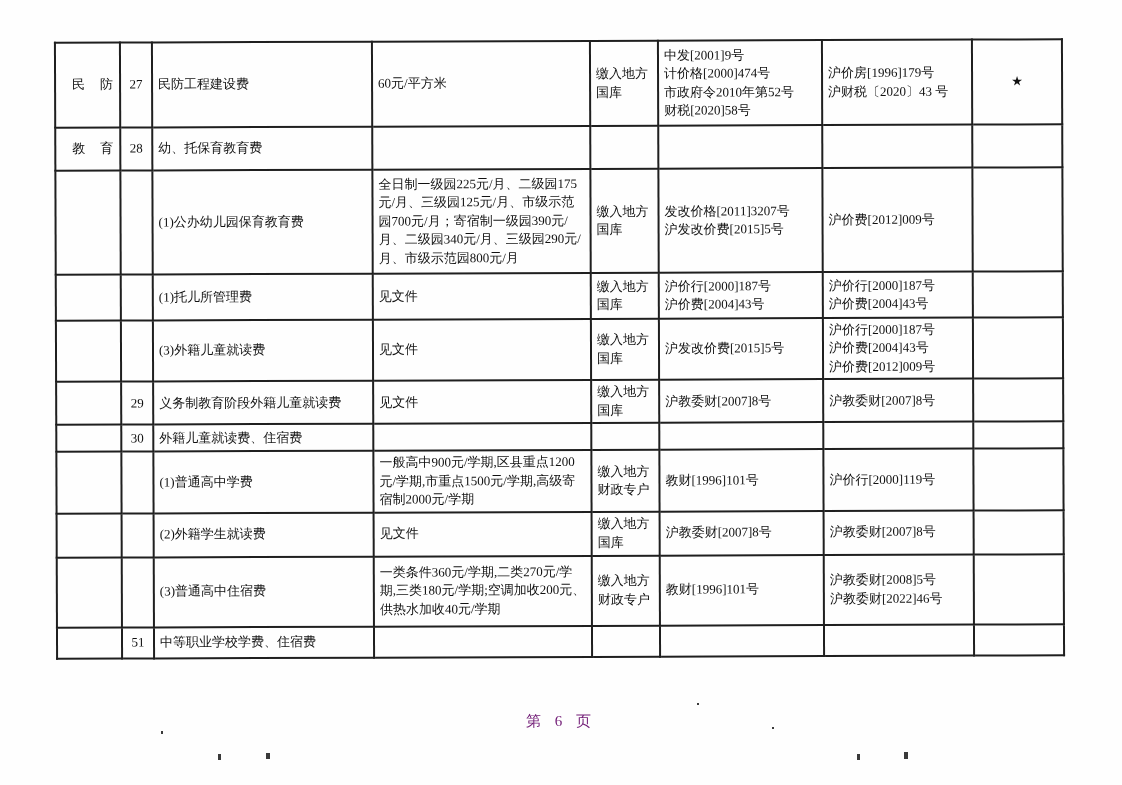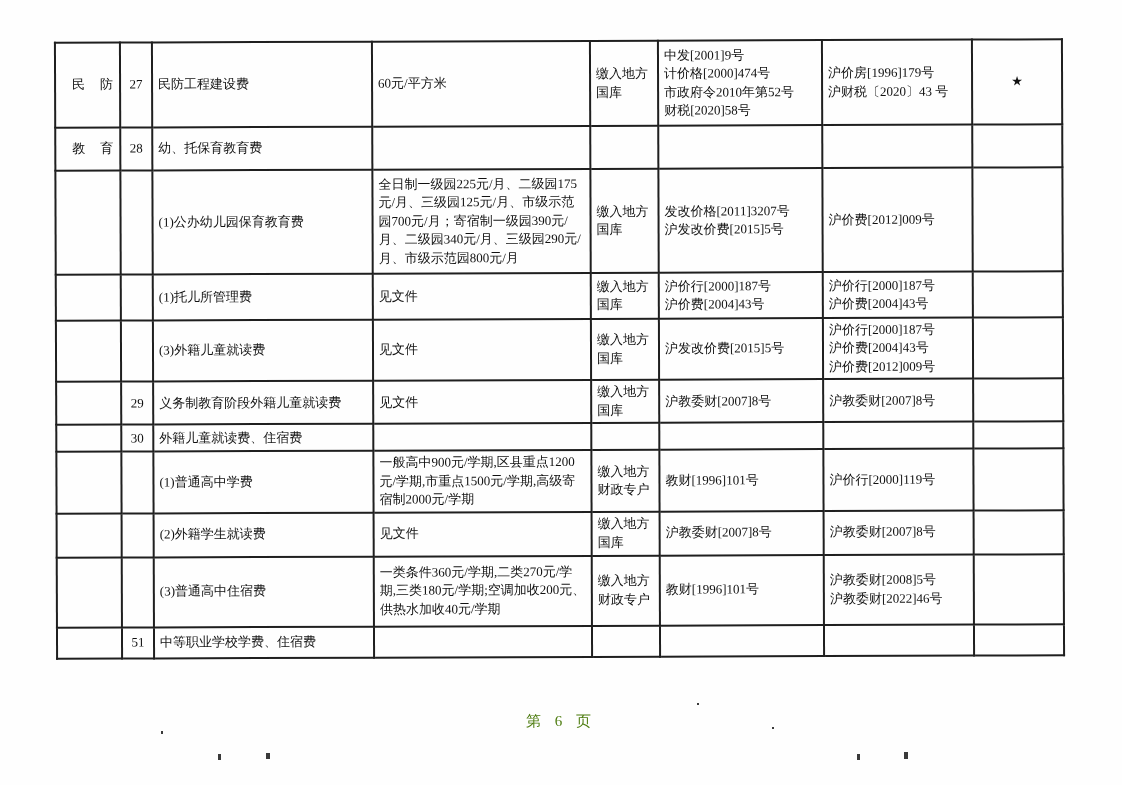--- a/index.html
+++ b/index.html
@@ -44,21 +44,21 @@
   td.c-doc1 { text-align: left; border-radius: 6px; }
   td.c-doc2 { text-align: left; border-radius: 14px; }
   td.c-star { text-align: center; font-size: 17px; }
   .footer {
     position: absolute;
     left: 0; right: 0;
     top: 712px;
     text-align: center;
     font-size: 15px;
     letter-spacing: 5px;
-    color: #4d7c0f;
+    color: #701a75;
   }
   .speck {
     position: absolute;
     background: #3a3a3a;
   }
 </style>
 </head>
 <body>
 
 <div class="page">

